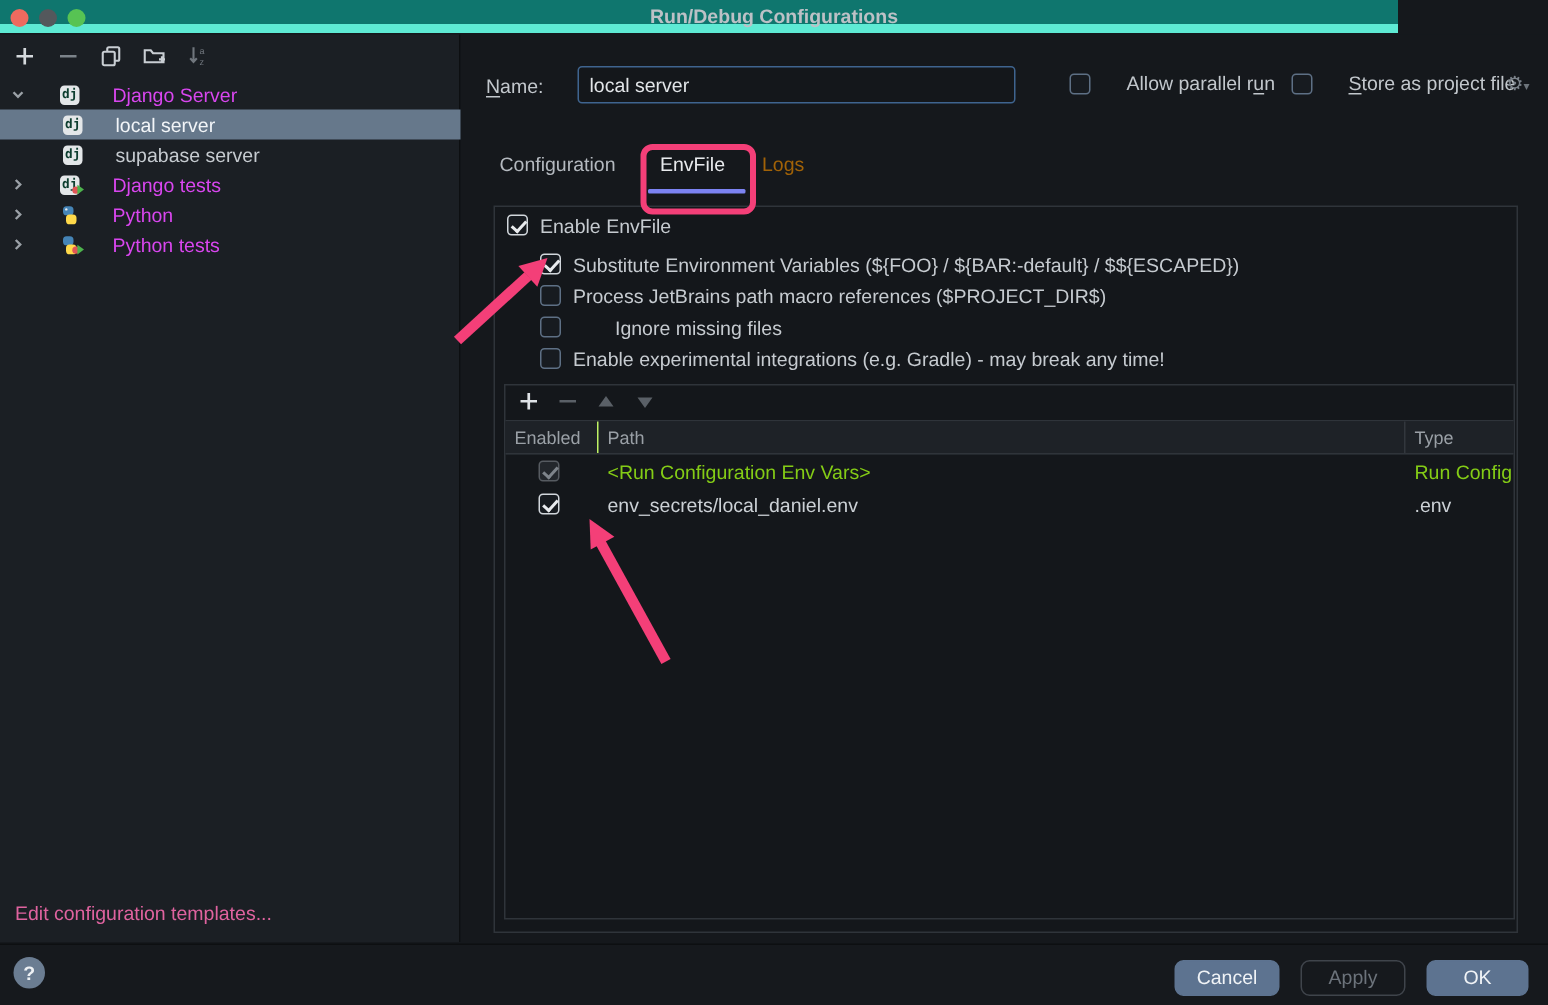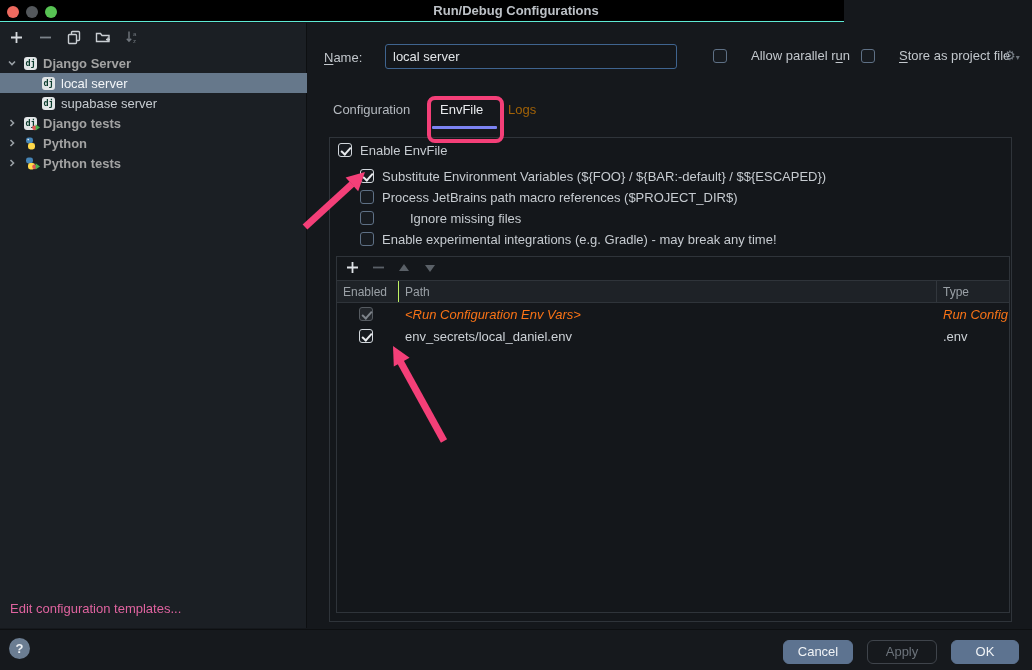--- a/index.html
+++ b/index.html
@@ -1,36 +1,36 @@
 <!DOCTYPE html>
 <html><head>
 <meta charset="utf-8">
 <style>
   * { margin:0; padding:0; box-sizing:border-box; }
   html,body { width:1032px; height:670px; background:#101215; }
   body { font-family:"Liberation Sans", sans-serif; font-size:13px; color:#c6cbd0; }
   .dialog { position:relative; width:1032px; height:670px; background:#15181c; overflow:hidden; }
 
   
-  .titlebar { position:absolute; left:0; top:0; width:844px; height:22px; background:#000000; border-bottom:1px solid #5eead4; }
+  .titlebar { position:absolute; left:0; top:0; width:932px; height:22px; background:#0f766e; border-bottom:6px solid #5eead4; }
   .light { position:absolute; top:6px; width:12px; height:12px; border-radius:50%; }
   .light.red { left:7px; background:#ee6a5f; }
   .light.gray { left:26px; background:#54585c; }
   .light.green { left:45px; background:#57c353; }
   .title { position:absolute; top:3px; left:0; width:1032px; text-align:center; font-weight:bold; color:#bcc1c6; }
 
   
   .sidebar { position:absolute; left:0; top:23px; width:307px; height:605px; background:#1b1f24; border-right:1px solid #0d0f11; }
   .side-toolbar { position:absolute; left:0; top:0; width:307px; height:28px; display:flex; align-items:center; gap:13px; padding-left:8px; }
   .tbi { width:16px; height:16px; display:flex; align-items:center; justify-content:center; }
   .tree { position:absolute; left:0; top:30px; width:307px; }
-  .trow { position:relative; height:20px; display:flex; align-items:center; gap:6px; }
+  .trow { position:relative; height:20px; display:flex; align-items:center; gap:22px; }
   .trow.selected { background:#66788b; }
   .trow .lbl { white-space:nowrap; }
-  .trow.group .lbl { font-weight:bold; color:#a3a3a3; }
+  .trow.group .lbl { font-weight:normal; color:#d946ef; }
   .trow .lbl { color:#c6cbd0; }
   .trow.selected .lbl { color:#f2f5f8; font-weight:normal; }
   .chev { width:12px; display:flex; justify-content:center; }
   .dj-ic { position:relative; width:13px; height:13px; background:#e3e6e8; border-radius:3px; color:#0c3d2e;
            font-weight:bold; font-size:8.5px; display:flex; align-items:center; justify-content:center;
            font-family:"DejaVu Sans Mono", monospace; flex:none; }
   .py-ic { position:relative; width:13px; height:13px; flex:none; }
   .overlay-test { position:absolute; right:-3px; bottom:-3px; }
   .edit-link { position:absolute; left:10px; top:578px; color:#df639f; cursor:pointer; }
 
@@ -64,21 +64,21 @@
   .envtable { position:absolute; left:6px; top:118px; width:674px; height:357px; border:1px solid #2f343a; }
   .ttoolbar { height:24px; border-bottom:1px solid #2f343a; display:flex; align-items:center; gap:12px; padding-left:8px; }
   .ttoolbar .ti { width:14px; text-align:center; }
   .thead { height:22px; background:#1e2227; border-bottom:1px solid #2f343a; display:flex; font-size:12px; color:#9aa0a6; }
   .c1 { width:62px; border-right:1px solid #bef264; display:flex; align-items:center; padding-left:6px; }
   .c2 { flex:1; border-right:1px solid #32373d; display:flex; align-items:center; padding-left:6px; }
   .c3 { width:72px; display:flex; align-items:center; padding-left:6px; }
   .trowt { height:22px; display:flex; }
   .trowt .c1,.trowt .c2,.trowt .c3 { border-right:none; }
   .trowt .c1 { padding-left:22px; }
-  .trowt.dimrow .c2,.trowt.dimrow .c3 { color:#f97316;font-style:italic; }
+  .trowt.dimrow .c2,.trowt.dimrow .c3 { color:#84cc16; }
   .trowt .c2,.trowt .c3 { color:#ccd1d6; }
 
   
   .footer { position:absolute; left:0; top:629px; width:1032px; height:41px; background:#16191d; border-top:1px solid #0d0f11; }
   .help { position:absolute; left:9px; top:8px; width:21px; height:21px; border-radius:50%; background:#6b7d92;
           color:#eef1f4; font-weight:bold; display:flex; align-items:center; justify-content:center; font-size:13px; }
   .btn { position:absolute; top:10px; height:24px; border-radius:6px; font-size:13px; text-align:center; line-height:22px;
          font-family:"Liberation Sans", sans-serif; cursor:pointer; }
   .btn.filled { background:#5d7390; color:#f0f3f6; border:1px solid #5d7390; }
   .btn.ghost { background:transparent; color:#6c737b; border:1px solid #3f444b; }

